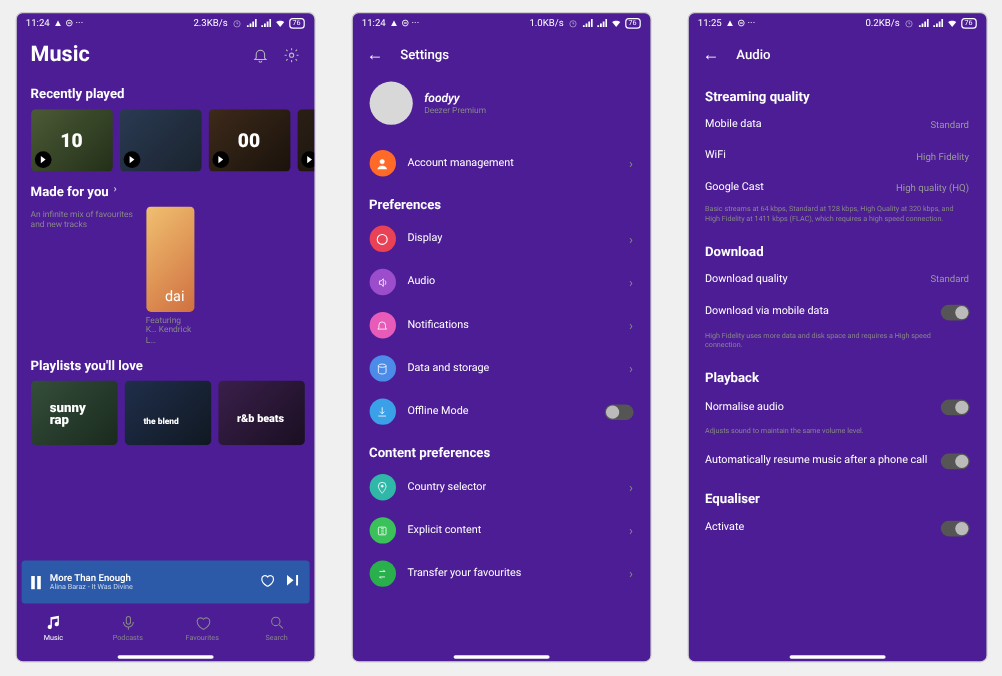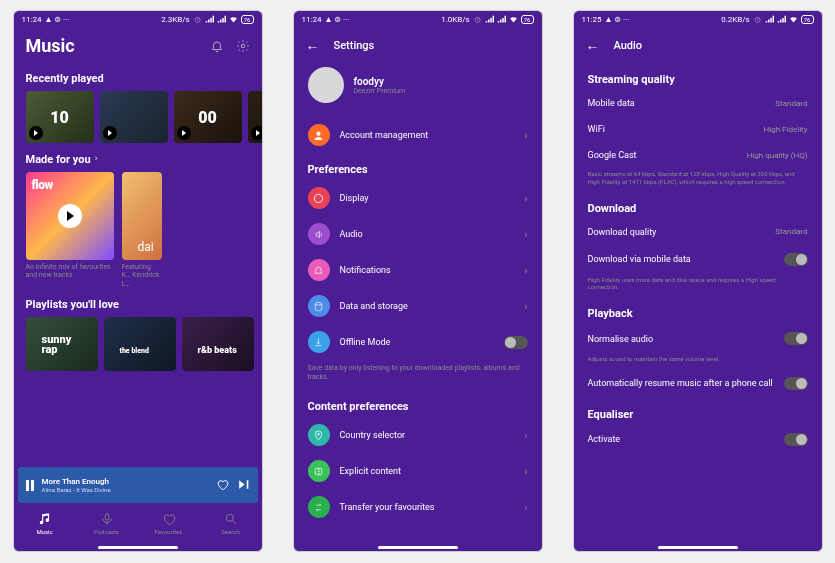--- a/index.html
+++ b/index.html
@@ -96,21 +96,21 @@
   .nav-item .lbl{font-size:6px;}
   .home-ind{position:absolute;bottom:2px;left:50%;transform:translateX(-50%);width:80px;height:3px;background:#fff;border-radius:2px;}
 
   
   .p2-header, .p3-header { display:flex;align-items:center;gap:14px;padding:10px 12px;}
   .back-arrow{font-size:14px;}
   .p2-title,.p3-title{font-size:11px;font-weight:500;}
 
   .profile-row{display:flex;align-items:center;gap:10px;padding:4px 14px 14px;}
   .avatar{width:36px;height:36px;border-radius:50%;background:#d8d8d8;}
-  .profile-info .uname{font-size:10px;font-weight:600;}
+  .profile-info .uname{font-size:10px;font-weight:600;font-style:italic;}
   .profile-info .plan{font-size:7px;color:#888;}
 
   .setting-row{display:flex;align-items:center;padding:7px 14px;gap:10px;}
   .setting-row .ico{width:22px;height:22px;border-radius:50%;display:flex;align-items:center;justify-content:center;flex-shrink:0;}
   .setting-row .ico svg{width:11px;height:11px;fill:#fff;stroke:#fff;}
   .setting-row .lbl{flex:1;font-size:9px;}
   .setting-row .chev{color:#888;font-size:11px;}
   .setting-hint{font-size:7px;color:#888;padding:4px 14px 8px;line-height:1.3;}
   .section-head{font-size:11px;font-weight:700;padding:10px 14px 4px;}
 
@@ -189,24 +189,20 @@
         <span class="play"></span>
       </div>
   </div>
 
   <div class="p1-section-title">
     <span>Made for you</span>
       <span class="chev">›</span>
   </div>
   <div class="made-row">
     <div class="made-card">
-      <div class="cover flow">
-          <span class="lbl">flow</span>
-          <div class="playbig"></div>
-        </div>
       <div class="meta">An infinite mix of favourites and new tracks</div>
     </div>
     <div class="made-card" style="width:40px;">
       <div class="cover dai" style="width:40px;">
           <span class="lbl">dai</span>
         </div>
       <div class="meta">Featuring K… Kendrick L…</div>
     </div>
   </div>
 
@@ -361,21 +357,20 @@
   </div>
   <div class="setting-row">
     <div class="ico bg-sky">
         <svg viewBox="0 0 24 24">
           <path d="M12 3v12M8 11l4 4 4-4M5 19h14" fill="none" stroke-width="1.5"></path>
         </svg>
       </div>
     <div class="lbl">Offline Mode</div>
     <div class="toggle off"></div>
   </div>
-  <div class="setting-hint">Save data by only listening to your downloaded playlists, albums and tracks.</div>
 
   <div class="section-head">Content preferences</div>
   <div class="setting-row">
     <div class="ico bg-teal">
         <svg viewBox="0 0 24 24">
           <path d="M12 2a7 7 0 017 7c0 5-7 13-7 13S5 14 5 9a7 7 0 017-7z" fill="none" stroke-width="1.5"></path>
           <circle cx="12" cy="9" r="2"></circle>
         </svg>
       </div>
     <div class="lbl">Country selector</div>

